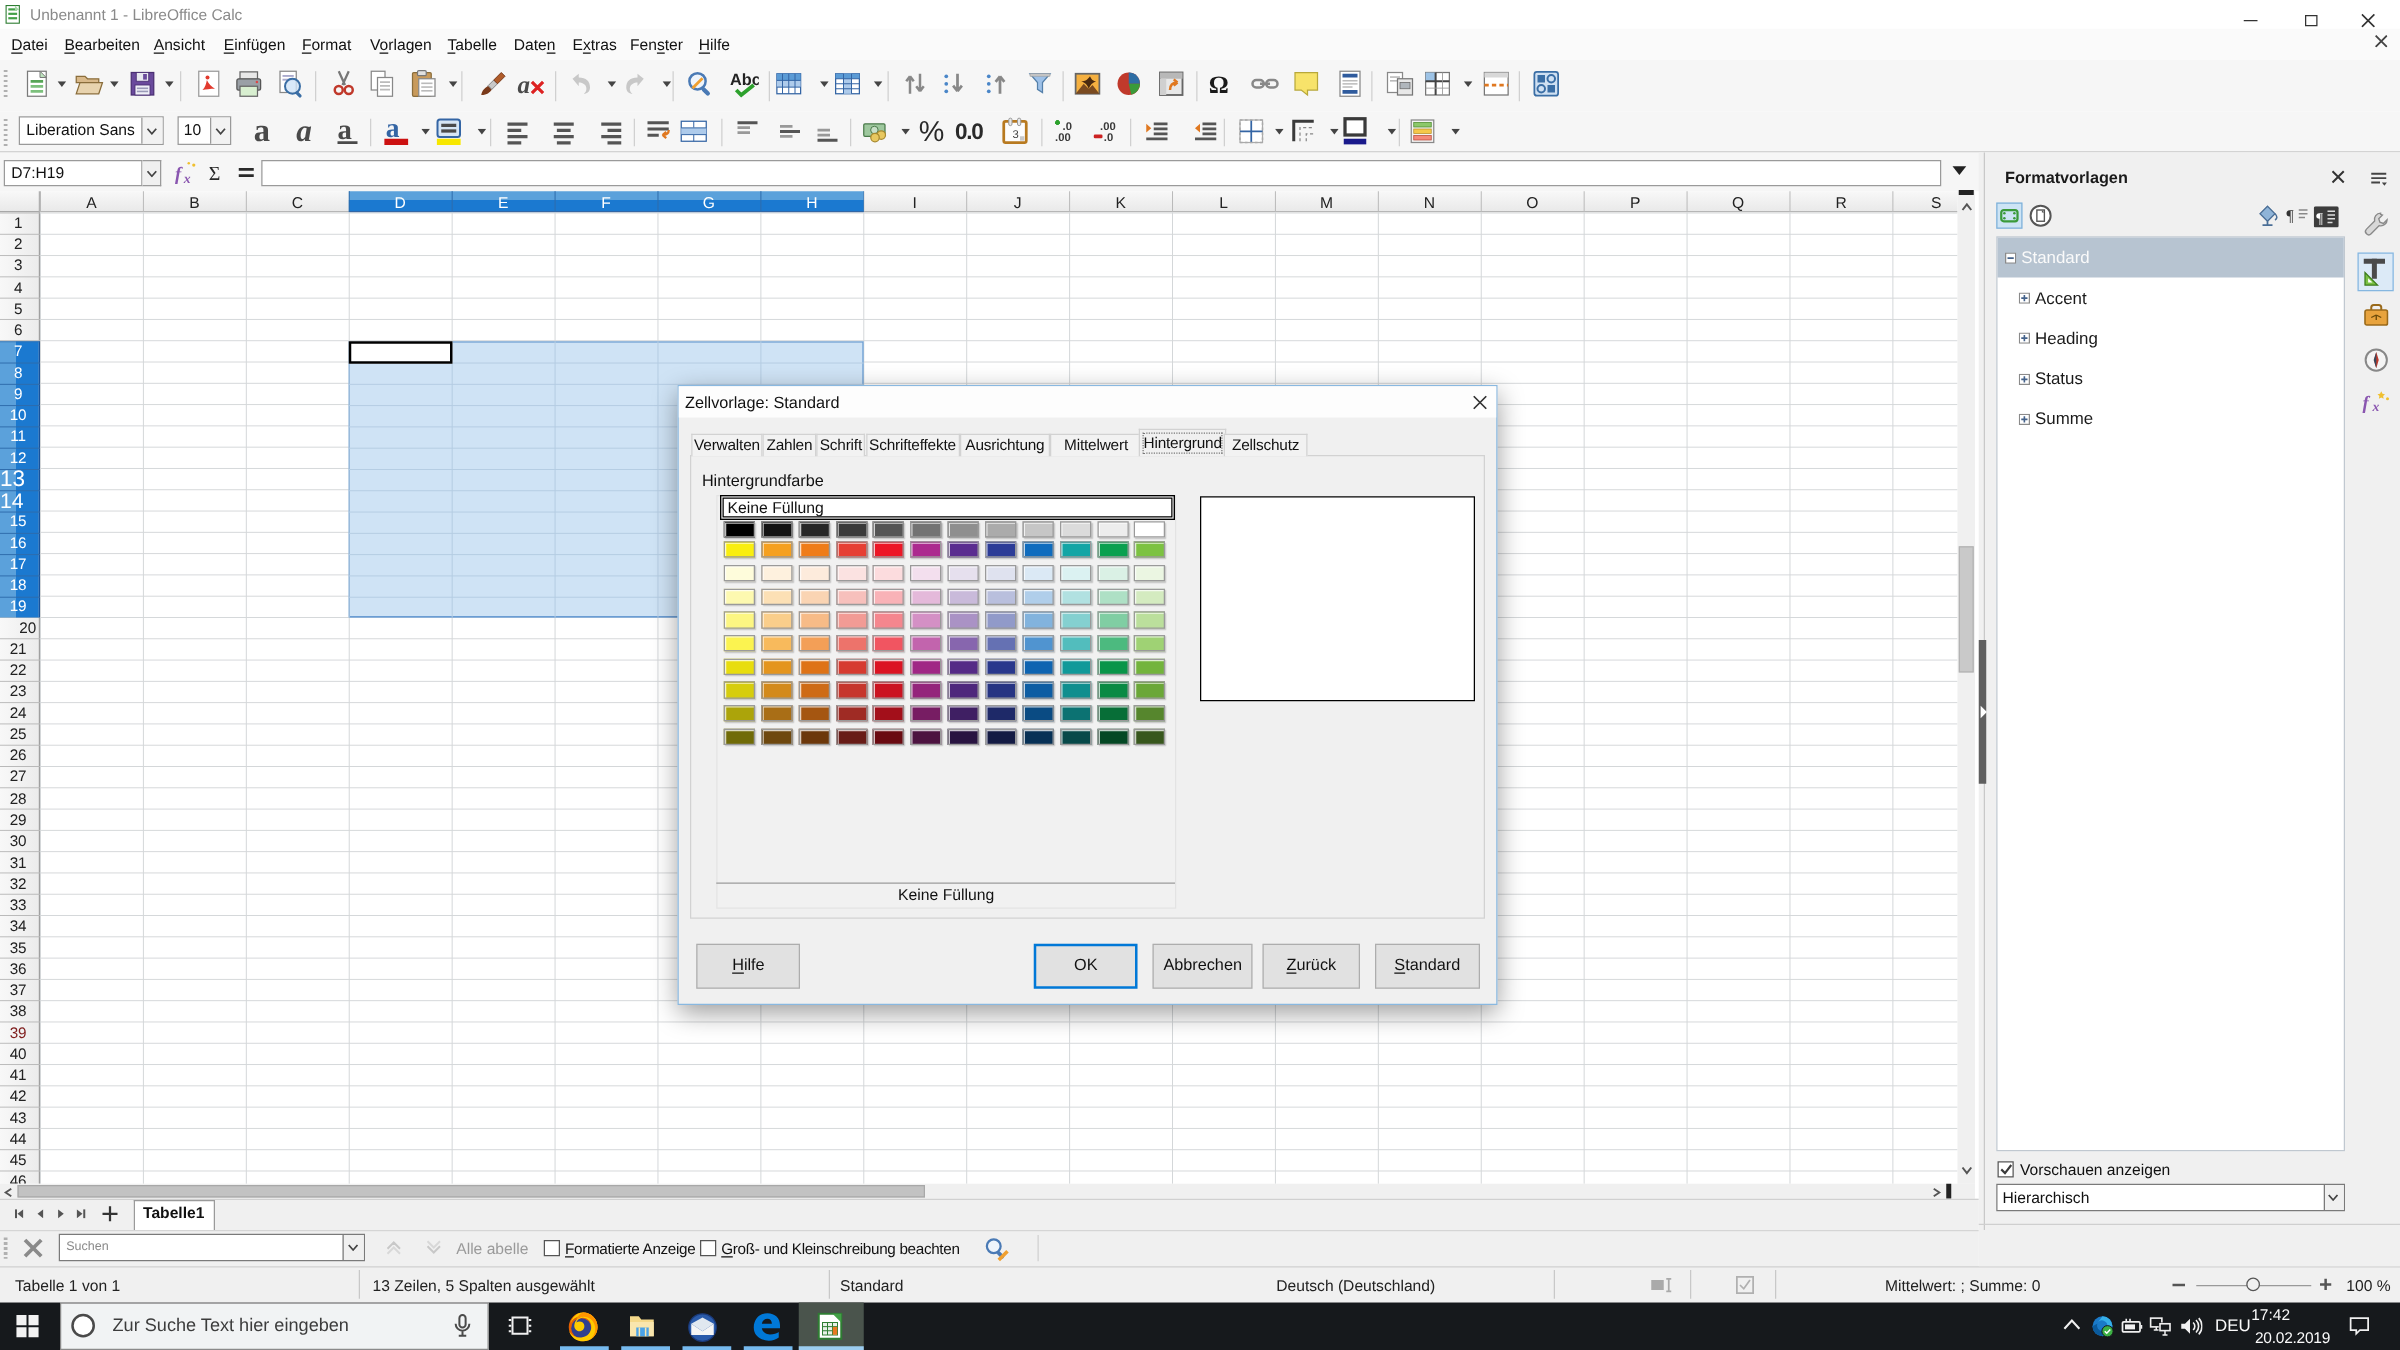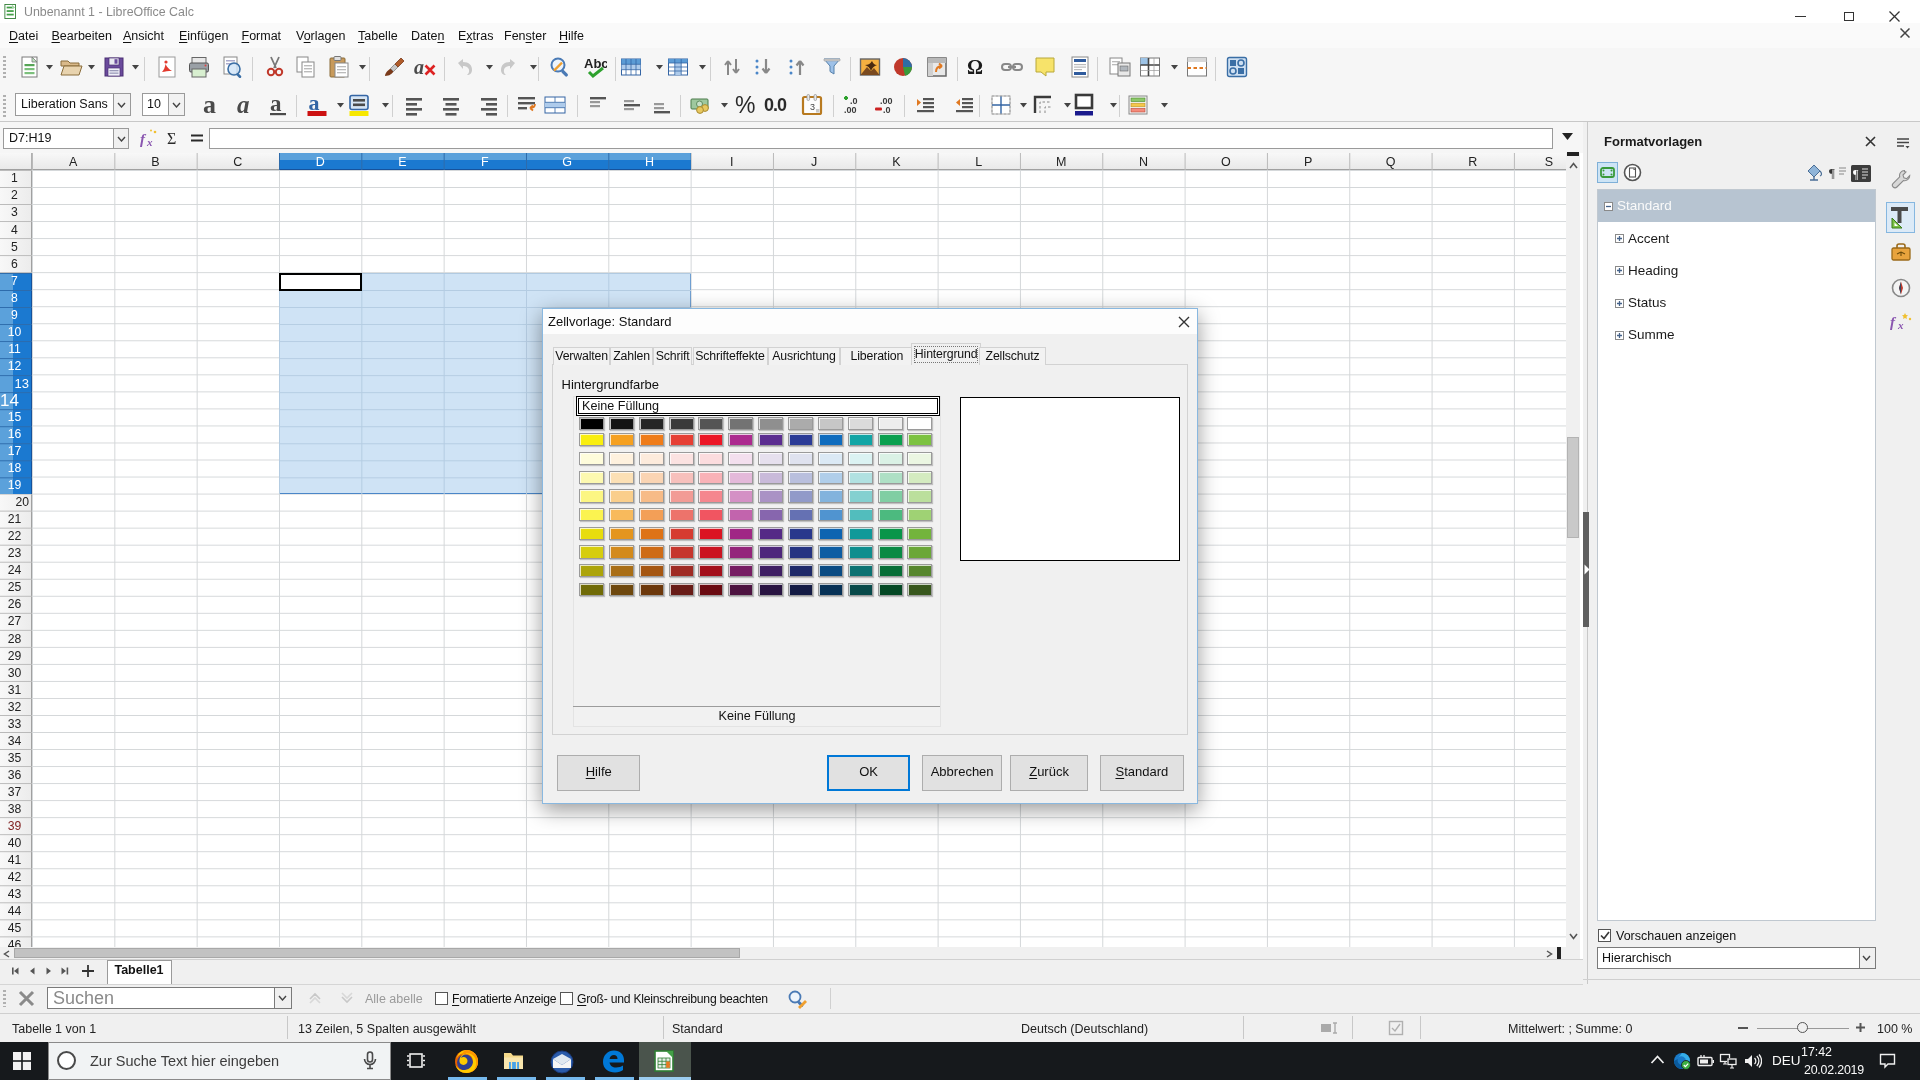--- a/index.html
+++ b/index.html
@@ -481,21 +481,21 @@
 <div style="position:absolute;left:0;top:34.084px;width:29px;height:17.042px;line-height:17.042px;text-align:center;font-size:12.2px;color:#222">3</div>
 <div style="position:absolute;left:0;top:51.126000000000005px;width:29px;height:17.042px;line-height:17.042px;text-align:center;font-size:12.2px;color:#222">4</div>
 <div style="position:absolute;left:0;top:68.168px;width:29px;height:17.042px;line-height:17.042px;text-align:center;font-size:12.2px;color:#222">5</div>
 <div style="position:absolute;left:0;top:85.21000000000001px;width:29px;height:17.042px;line-height:17.042px;text-align:center;font-size:12.2px;color:#222">6</div>
 <div style="position:absolute;left:0;top:102.25200000000001px;width:29px;height:17.042px;line-height:17.042px;text-align:center;font-size:12.2px;color:#fff">7</div>
 <div style="position:absolute;left:0;top:119.29400000000001px;width:29px;height:17.042px;line-height:17.042px;text-align:center;font-size:12.2px;color:#fff">8</div>
 <div style="position:absolute;left:0;top:136.336px;width:29px;height:17.042px;line-height:17.042px;text-align:center;font-size:12.2px;color:#fff">9</div>
 <div style="position:absolute;left:0;top:153.37800000000001px;width:29px;height:17.042px;line-height:17.042px;text-align:center;font-size:12.2px;color:#fff">10</div>
 <div style="position:absolute;left:0;top:170.42000000000002px;width:29px;height:17.042px;line-height:17.042px;text-align:center;font-size:12.2px;color:#fff">11</div>
 <div style="position:absolute;left:0;top:187.46200000000002px;width:29px;height:17.042px;line-height:17.042px;text-align:center;font-size:12.2px;color:#fff">12</div>
-<div style="position:absolute;left:0;top:204.50400000000002px;width:29px;height:17.042px;line-height:17.042px;text-align:right;font-size:13px;color:#fff">13</div>
+<div style="position:absolute;left:0;top:204.50400000000002px;width:29px;height:17.042px;line-height:17.042px;text-align:left;font-size:18px;color:#fff">13</div>
 <div style="position:absolute;left:0;top:221.54600000000002px;width:29px;height:17.042px;line-height:17.042px;text-align:left;font-size:17px;color:#fff">14</div>
 <div style="position:absolute;left:0;top:238.58800000000002px;width:29px;height:17.042px;line-height:17.042px;text-align:center;font-size:12.2px;color:#fff">15</div>
 <div style="position:absolute;left:0;top:255.63000000000002px;width:29px;height:17.042px;line-height:17.042px;text-align:center;font-size:12.2px;color:#fff">16</div>
 <div style="position:absolute;left:0;top:272.672px;width:29px;height:17.042px;line-height:17.042px;text-align:center;font-size:12.2px;color:#fff">17</div>
 <div style="position:absolute;left:0;top:289.71400000000006px;width:29px;height:17.042px;line-height:17.042px;text-align:center;font-size:12.2px;color:#fff">18</div>
 <div style="position:absolute;left:0;top:306.75600000000003px;width:29px;height:17.042px;line-height:17.042px;text-align:center;font-size:12.2px;color:#fff">19</div>
 <div style="position:absolute;left:0;top:323.798px;width:29px;height:17.042px;line-height:17.042px;text-align:right;font-size:12.2px;color:#222">20</div>
 <div style="position:absolute;left:0;top:340.84000000000003px;width:29px;height:17.042px;line-height:17.042px;text-align:center;font-size:12.2px;color:#222">21</div>
 <div style="position:absolute;left:0;top:357.88200000000006px;width:29px;height:17.042px;line-height:17.042px;text-align:center;font-size:12.2px;color:#222">22</div>
 <div style="position:absolute;left:0;top:374.92400000000004px;width:29px;height:17.042px;line-height:17.042px;text-align:center;font-size:12.2px;color:#222">23</div>
@@ -565,21 +565,21 @@
     <path d="M7 1 V13 M1 7 H13" stroke="#333" stroke-width="1.8"></path>
   </svg>
 <div class="a" style="left:106.5px;top:960px;width:65px;height:24px;background:#fff;border:1px solid #9a9a9a;border-bottom:none"></div>
 <div class="a" style="left:106.5px;top:963px;width:65px;text-align:center;font-size:12.5px;font-weight:bold;color:#111">Tabelle1</div>
 <div class="a" style="left:0;top:984px;width:1583px;height:29px;background:#f0f0f0;border-top:1px solid #d5d5d5"></div>
 <div class="a" style="left:3px;top:990px;width:3px;height:17px;background:repeating-linear-gradient(to bottom,#b0b0b0 0 2px,transparent 2px 4px)"></div>
 <svg class="ic" style="left:18px;top:990px" width="17" height="17" viewBox="0 0 17 17">
     <path d="M2 2 L15 15 M15 2 L2 15" stroke="#8a8a8a" stroke-width="3"></path>
   </svg>
 <div class="a" style="left:46.5px;top:987px;width:245.5px;height:22px;background:#fff;border:1px solid #7a7a7a"></div>
-<div class="a" style="left:53px;top:990px;height:16px;line-height:16px;font-size:18px;color:#8a8a8a">Suchen</div>
+<div class="a" style="left:53px;top:990px;height:16px;line-height:16px;font-size:10px;color:#8a8a8a">Suchen</div>
 <div class="a" style="left:274px;top:988px;width:17px;height:20px;background:#f0f0f0;border-left:1px solid #7a7a7a"></div>
 <svg class="ic" style="left:278px;top:995px" width="9" height="6" viewBox="0 0 9 6">
     <path d="M1 1 L4.5 5 L8 1" stroke="#444" stroke-width="1.4" fill="none"></path>
   </svg>
 <svg class="ic" style="left:306px;top:989px" width="18" height="18" viewBox="0 0 18 18">
     <path d="M4 10 L9 5 L14 10 M9 5 V7" stroke="#c8c8c8" stroke-width="1.6" fill="none"></path>
     <path d="M4 14 L9 9 L14 14" stroke="#d8d8d8" stroke-width="1.6" fill="none"></path>
   </svg>
 <svg class="ic" style="left:338px;top:989px" width="18" height="18" viewBox="0 0 18 18">
     <path d="M4 4 L9 9 L14 4" stroke="#d8d8d8" stroke-width="1.6" fill="none"></path>
@@ -824,21 +824,21 @@
 <div class="a" style="left:553px;top:349px;width:57.200000000000045px;text-align:center;font-size:12.3px;letter-spacing:-0.15px;color:#111">Verwalten</div>
 <div class="a" style="left:610.2px;top:346.5px;width:42.69999999999993px;height:18.5px;background:#f2f2f2;border:1px solid #d2d2d2;border-bottom:none"></div>
 <div class="a" style="left:610.2px;top:349px;width:42.69999999999993px;text-align:center;font-size:12.3px;letter-spacing:-0.15px;color:#111">Zahlen</div>
 <div class="a" style="left:652.9px;top:346.5px;width:39.60000000000002px;height:18.5px;background:#f2f2f2;border:1px solid #d2d2d2;border-bottom:none"></div>
 <div class="a" style="left:652.9px;top:349px;width:39.60000000000002px;text-align:center;font-size:12.3px;letter-spacing:-0.15px;color:#111">Schrift</div>
 <div class="a" style="left:692.5px;top:346.5px;width:75.0px;height:18.5px;background:#f2f2f2;border:1px solid #d2d2d2;border-bottom:none"></div>
 <div class="a" style="left:692.5px;top:349px;width:75.0px;text-align:center;font-size:12.3px;letter-spacing:-0.15px;color:#111">Schrifteffekte</div>
 <div class="a" style="left:767.5px;top:346.5px;width:72.89999999999998px;height:18.5px;background:#f2f2f2;border:1px solid #d2d2d2;border-bottom:none"></div>
 <div class="a" style="left:767.5px;top:349px;width:72.89999999999998px;text-align:center;font-size:12.3px;letter-spacing:-0.15px;color:#111">Ausrichtung</div>
 <div class="a" style="left:840.4px;top:346.5px;width:72.89999999999998px;height:18.5px;background:#f2f2f2;border:1px solid #d2d2d2;border-bottom:none"></div>
-<div class="a" style="left:840.4px;top:349px;width:72.89999999999998px;text-align:center;font-size:12.3px;letter-spacing:-0.15px;color:#111">Liberation</div>
+<div class="a" style="left:840.4px;top:349px;width:72.89999999999998px;text-align:center;font-size:12.3px;letter-spacing:-0.15px;color:#111">Mittelwert</div>
 <div class="a" style="left:911.3px;top:342.5px;width:69.70000000000005px;height:22.5px;background:#f0f0f0;border:1px solid #d2d2d2;border-bottom:none"></div>
 <div class="a" style="left:914.3px;top:345.5px;width:63.700000000000045px;height:17px;border:1px dotted #777"></div>
 <div class="a" style="left:911.3px;top:347px;width:69.70000000000005px;text-align:center;font-size:12.3px;letter-spacing:-0.15px;color:#111">Hintergrund</div>
 <div class="a" style="left:979px;top:346.5px;width:67px;height:18.5px;background:#f2f2f2;border:1px solid #d2d2d2;border-bottom:none"></div>
 <div class="a" style="left:979px;top:349px;width:67px;text-align:center;font-size:12.3px;letter-spacing:-0.15px;color:#111">Zellschutz</div>
 <div class="a" style="left:561.5px;top:377px;height:16px;line-height:16px;font-size:13px;font-weight:normal;color:#111">Hintergrundfarbe</div>
 <div class="a" style="left:573px;top:395.5px;width:368px;height:331.5px;background:#f1f1f1;border:1px solid #e3e3e3"></div>
 <div class="a" style="left:576px;top:395.5px;width:364px;height:20px;background:#fff;border:1px solid #000;box-shadow:inset 0 0 0 1px #fff, inset 0 0 0 2px #000"></div>
 <div class="a" style="left:582px;top:398px;height:16px;line-height:16px;font-size:12.6px;color:#111">Keine Füllung</div>
 <div class="a" style="left:578.9px;top:417.0px;width:25.1px;height:13.4px;background:#000000;border:1px solid #9a9a9a;box-shadow:inset 1px 1px 0 rgba(255,255,255,.75), 1px 1px 1px rgba(0,0,0,.2)"></div>

